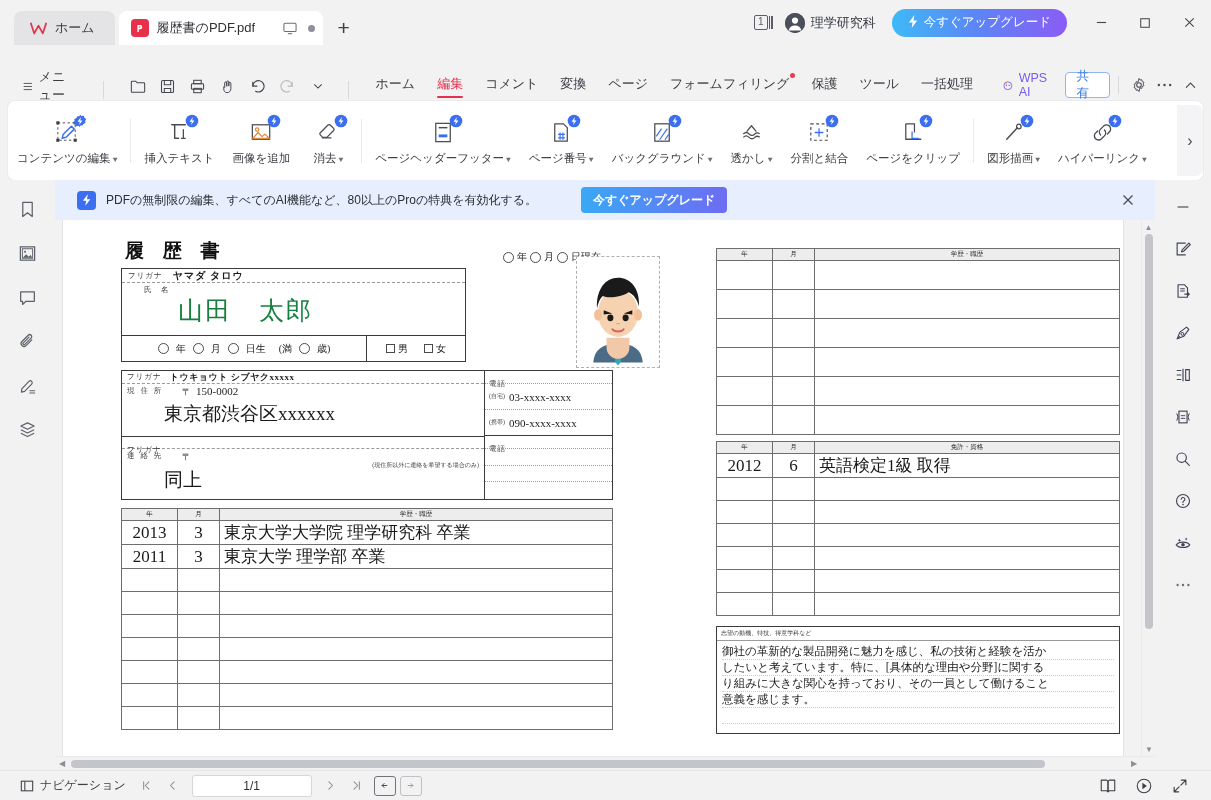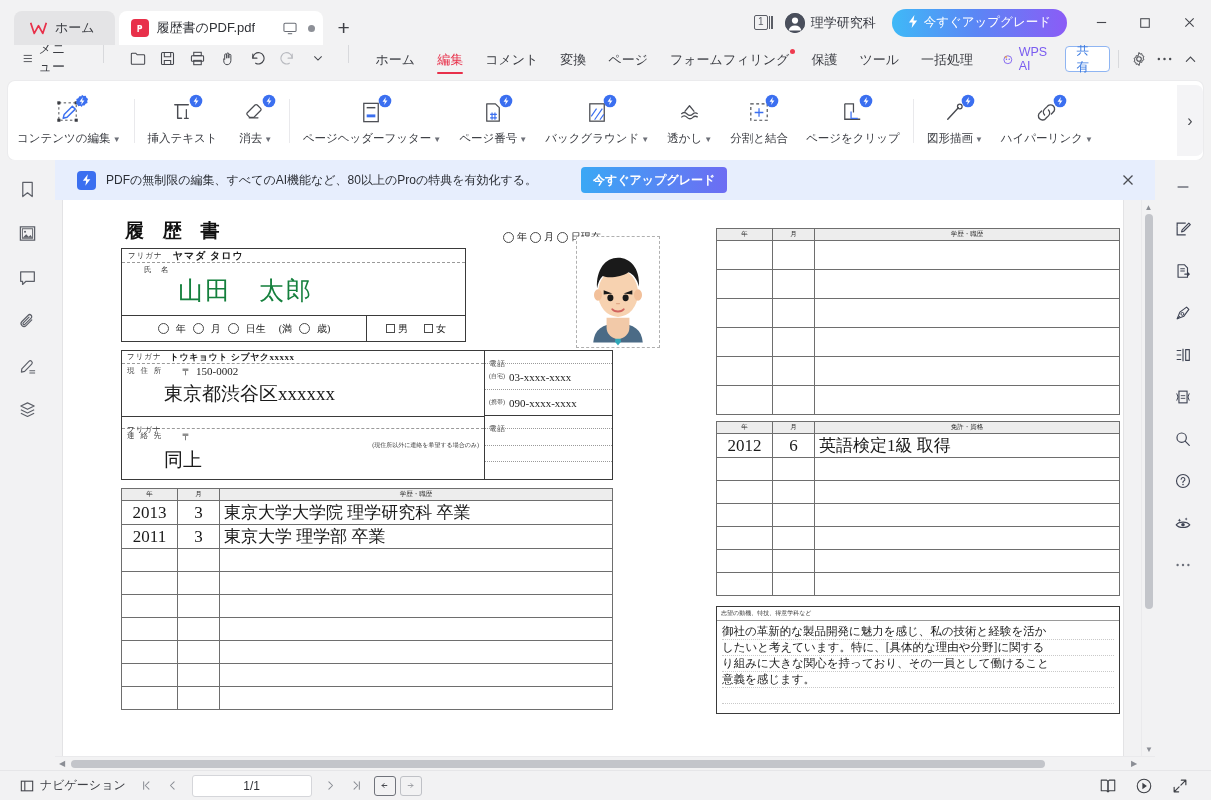--- a/index.html
+++ b/index.html
@@ -33,41 +33,41 @@
   .pagecount .lines i { display:block; width:1.3px; height:13px; background:#5b5e66; }
   .login { display:flex; align-items:center; gap:6px; margin-right: 16px; cursor: default; }
   .avatar-ic { width:20px; height:20px; border-radius:50%; background:#3e4category; }
   .avatar-ic { background:#434a54; display:flex; align-items:center; justify-content:center; }
   .login-label { font-size: 13px; color:#363840; }
   .upgrade-btn { height: 28px; border-radius: 14px; background: linear-gradient(90deg,#3fb9f7 0%, #5b86f5 48%, #8b5cf6 100%); color:#fff; font-size:12.5px; display:flex; align-items:center; gap:5px; padding: 0 16px; cursor: default; white-space: nowrap; }
   .winbtns { display:flex; align-items:center; height:45px; margin-left: 12px; }
   .winbtn { width: 44px; height: 45px; display:flex; align-items:center; justify-content:center; color:#45474d; cursor: default; }
 
   
-  .menubar { height: 34px; display:flex; align-items:flex-start; background:#f2f2f3; padding: 0 8px 0 14px; gap: 8px; flex:none; font-size: 13px; }
+  .menubar { height: 34px; display:flex; align-items:flex-end; background:#f2f2f3; padding: 0 8px 0 14px; gap: 8px; flex:none; font-size: 13px; margin-top: 20px; }
   .menu-btn { display:flex; align-items:center; gap:6px; padding: 0 9px; height: 26px; color:#3a3c42; cursor:default; border-radius:4px; }
   .qa-icons { display:flex; align-items:center; gap:2px; padding-left: 4px; }
   .qa { width:28px; height:26px; display:flex; align-items:center; justify-content:center; color:#44464c; cursor:default; border-radius:4px; }
   .qa.disabled { color:#b9bbc0; }
   .vsep { width:1px; height:18px; background:#d8d9dc; margin: 0 8px; flex:none; }
   .ribbon-tabs { display:flex; align-items:center; gap:0; }
   .rtab { position:relative; padding: 0 11px; height: 30px; display:flex; align-items:center; color:#3a3c42; cursor:default; white-space:nowrap; }
   .rtab.active { color:#e8304a; }
   .rtab.active::after { content:""; position:absolute; left:11px; right:11px; bottom:1px; height:2px; background:#e8304a; border-radius:1px; }
   .rtab .newdot { position:absolute; top:4px; right:5px; width:5px; height:5px; border-radius:50%; background:#ef3b4f; }
   .menu-right { margin-left:auto; display:flex; align-items:center; gap:0; }
   .wpsai { display:flex; align-items:center; gap:5px; padding: 0 10px; height:26px; color:#7a5cf0; cursor:default; font-size:12.5px; }
   .share-btn { border:1px solid #8fb5f2; color:#3b7ae0; background:#fff; border-radius:4px; height:24px; padding: 12px 11px; display:flex; align-items:center; font-size:12.5px; cursor:default; }
   .mr-ic { width:30px; height:28px; display:flex; align-items:center; justify-content:center; color:#4a4c52; cursor:default; }
 
   
   .ribbon { height: 79px; background:#fff; margin: 2px 8px 0 8px; border-radius: 7px; display:flex; align-items:center; position:relative; flex:none; box-shadow: 0 0 0 1px #ebebed; }
   .rgroup { display:flex; align-items:center; height: 100%; }
   .rsep { width:1px; height:44px; background:#e9e9ec; margin: 0 4px; flex:none; }
-  .ritem { display:flex; flex-direction:column; align-items:center; justify-content:center; gap:4px; padding: 4px 9px 2px; min-width: 58px; cursor:default; border-radius:5px; height: 68px; }
+  .ritem { display:flex; flex-direction:column; align-items:center; justify-content:center; gap:4px; padding: 4px 9px 2px; min-width: 58px; cursor:default; border-radius:5px; height: 68px; font-family: Liberation Mono, monospace; }
   .ritem-ic { width:30px; height:30px; position:relative; display:flex; align-items:center; justify-content:center; }
   .ai-badge { position:absolute; top:-3px; right:-5px; width:14px; height:14px; }
   .ritem-lb { font-size: 11.5px; color:#3a3c42; white-space:nowrap; display:flex; align-items:center; gap:2px; }
   .caret { font-size: 8px; color:#6d7078; transform: translateY(1px); }
   .ribbon-more { position:absolute; right:0; top:4px; bottom:4px; width: 26px; background:#f4f4f6; border-radius: 0 7px 7px 0; display:flex; align-items:center; justify-content:center; color:#4a4c52; cursor:default; }
 
   
   .bodyrow { flex: 1; display:flex; min-height: 0; position: relative; }
   .lsidebar { width: 55px; background:#f2f2f3; display:flex; flex-direction:column; align-items:center; padding-top: 12px; gap: 10px; flex:none; }
   .lsb-ic { width: 34px; height:34px; display:flex; align-items:center; justify-content:center; color:#5d6068; cursor:default; border-radius:5px; }
@@ -367,20 +367,36 @@
               <path d="M18 11v9M16 20h4" stroke="#4a4c52" stroke-width="1.3" fill="none" stroke-linecap="round"></path>
             </svg>
           <span class="ai-badge">
             <svg viewBox="0 0 16 16" width="14" height="14">
                 <circle cx="8" cy="8" r="7.2" fill="#3b6ff0"></circle>
                 <path d="M9 3.5L5.2 8.8h2.6l-.8 3.9L10.8 7.4H8.2z" fill="#fff"></path>
               </svg>
           </span>
         </span>
         <span class="ritem-lb">挿入テキスト</span>
+      </div>
+      <div class="ritem">
+        <span class="ritem-ic">
+          <svg viewBox="0 0 28 28" width="27" height="27">
+              <rect x="4.5" y="6" width="18" height="15" fill="none" stroke="#4a4c52" stroke-width="1.3"></rect>
+              <circle cx="9.5" cy="11" r="1.8" fill="none" stroke="#e08a3c" stroke-width="1.2"></circle>
+              <path d="M5 20l5.5-6 4 4.3 3-2.6 4.5 4.3z" fill="none" stroke="#e08a3c" stroke-width="1.3" stroke-linejoin="round"></path>
+            </svg>
+          <span class="ai-badge">
+            <svg viewBox="0 0 16 16" width="14" height="14">
+                <circle cx="8" cy="8" r="7.2" fill="#3b6ff0"></circle>
+                <path d="M9 3.5L5.2 8.8h2.6l-.8 3.9L10.8 7.4H8.2z" fill="#fff"></path>
+              </svg>
+          </span>
+        </span>
+        <span class="ritem-lb">画像を追加</span>
       </div>
       <div class="ritem">
         <span class="ritem-ic">
           <svg viewBox="0 0 28 28" width="27" height="27">
               <path d="M8 19l-2.5-2.5a1.6 1.6 0 0 1 0-2.3l8-8a1.6 1.6 0 0 1 2.3 0l3.5 3.5a1.6 1.6 0 0 1 0 2.3l-7 7z" fill="none" stroke="#4a4c52" stroke-width="1.3" stroke-linejoin="round"></path>
               <path d="M7.5 19.5h9" stroke="#4a4c52" stroke-width="1.4" stroke-linecap="round"></path>
             </svg>
           <span class="ai-badge">
             <svg viewBox="0 0 16 16" width="14" height="14">
                 <circle cx="8" cy="8" r="7.2" fill="#3b6ff0"></circle>

